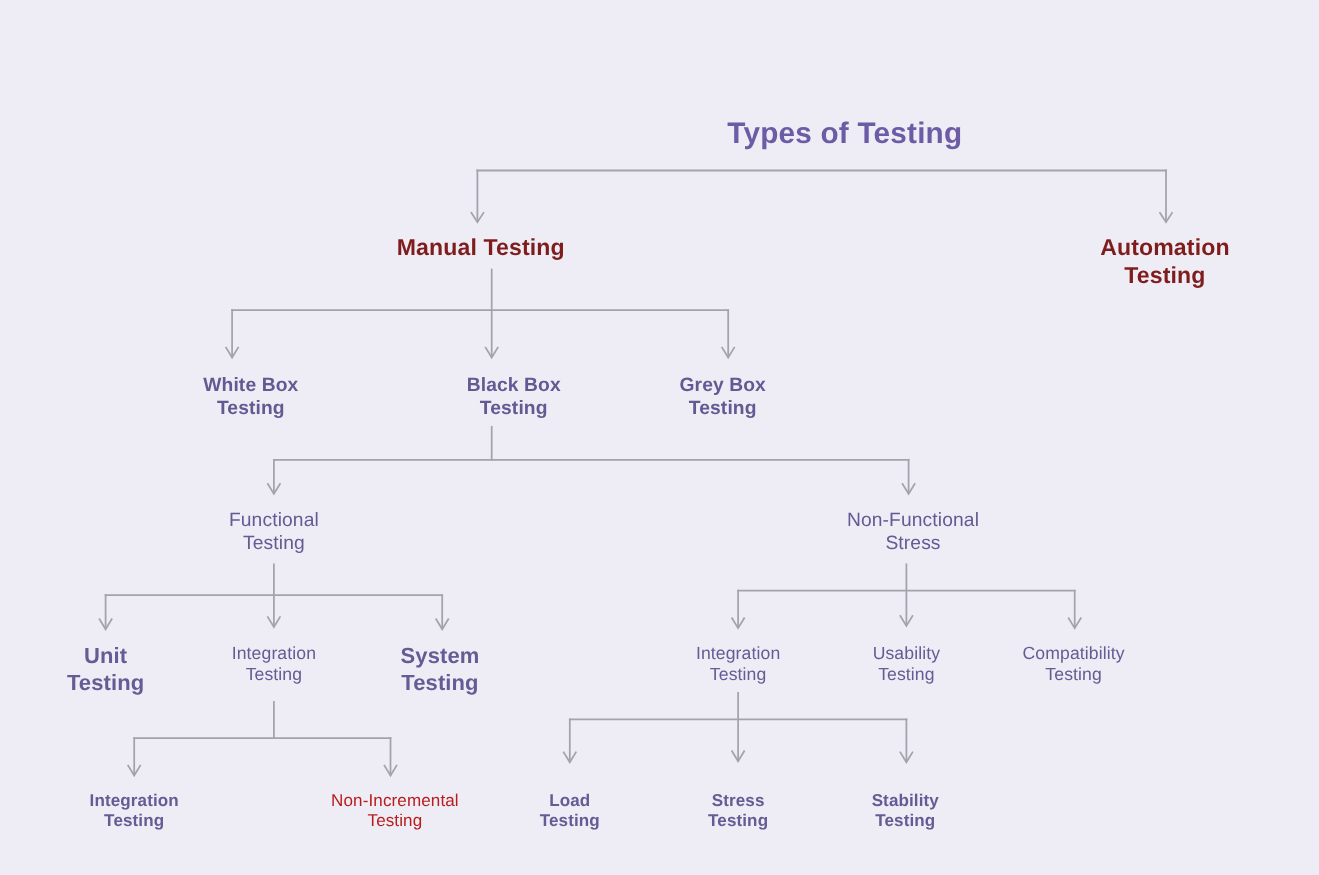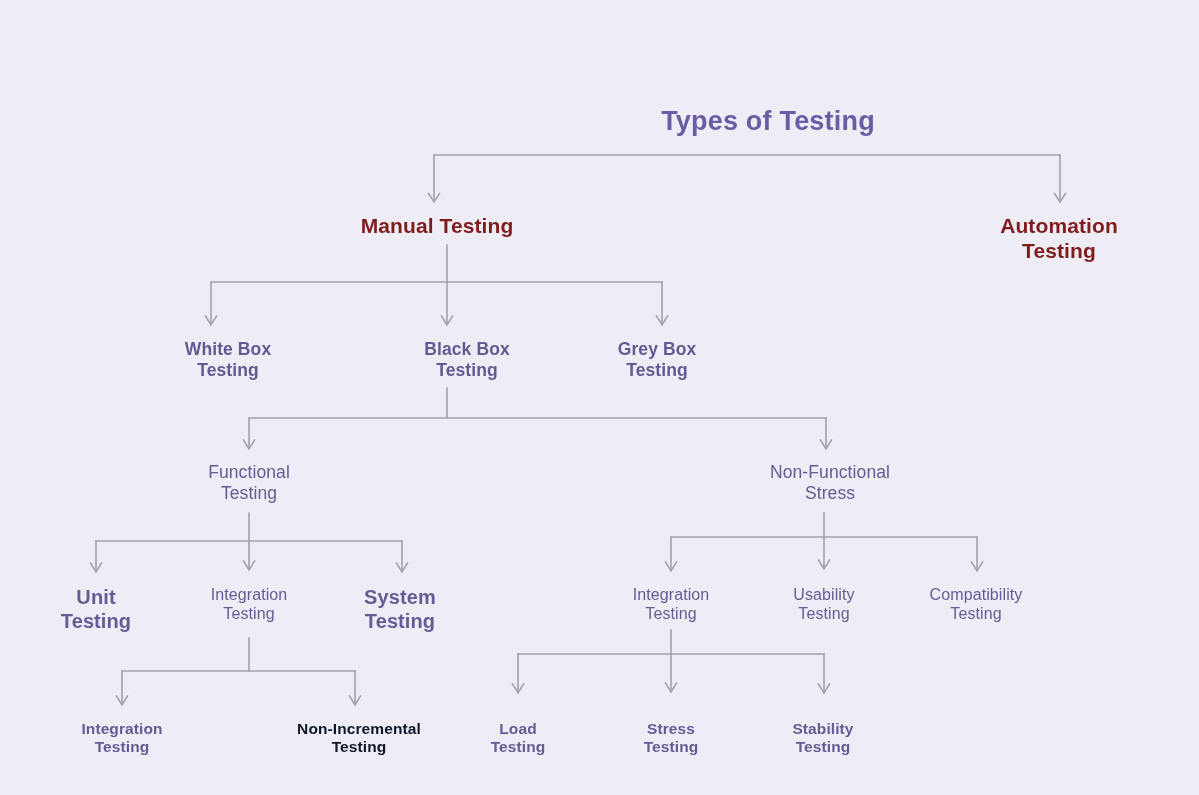--- a/index.html
+++ b/index.html
@@ -64,22 +64,22 @@
     font-weight: bold;
     color: #645c94;
   }
   .lvl5n {
     font-size: 16px;
     font-weight: normal;
     color: #645c94;
   }
   .lvl6 {
     font-size: 15.5px;
-    font-weight: bold;
-    color: #0f172a;
+    font-weight: normal;
+    color: #b91c1c;
   }
   .lvl6b {
     font-size: 15.5px;
     font-weight: bold;
     color: #645c94;
   }
 </style>
 </head>
 <body>
 

